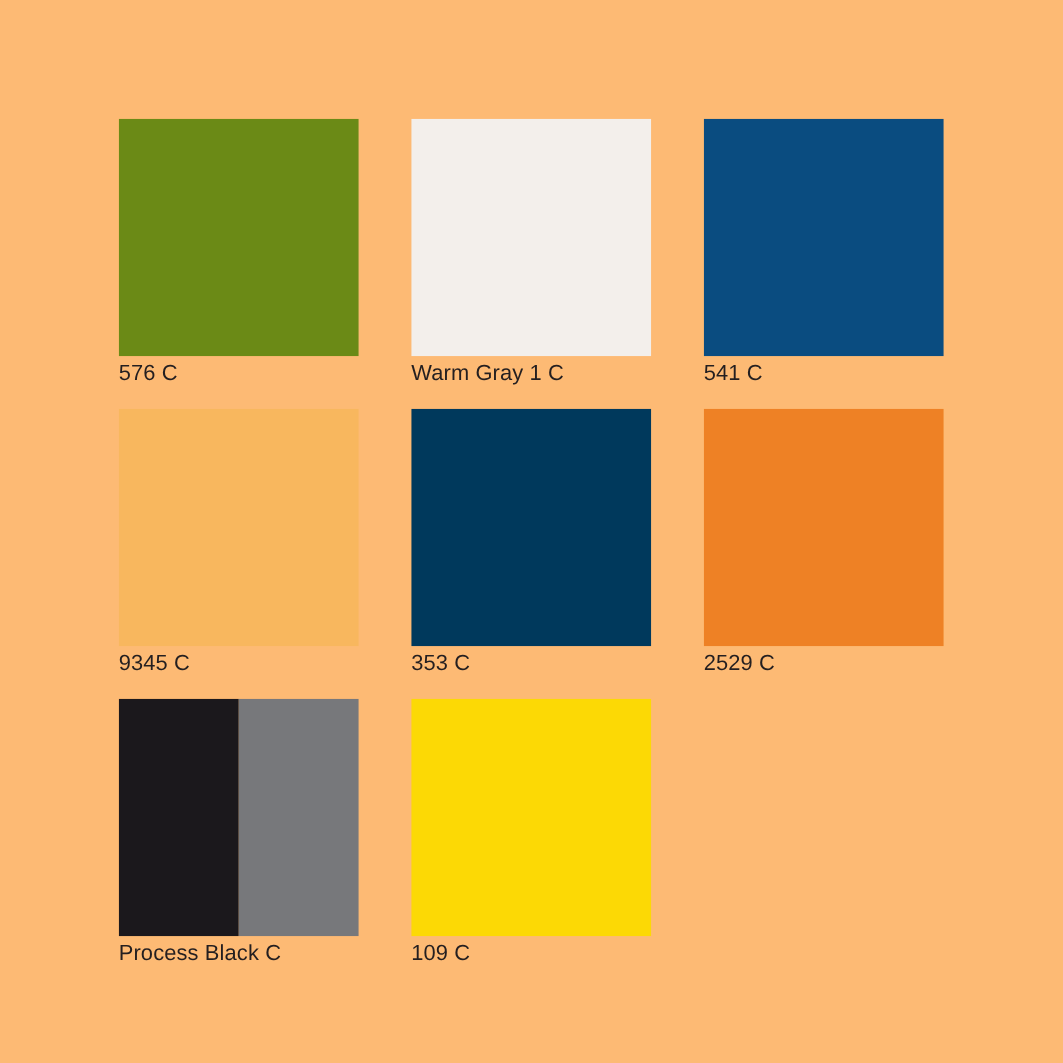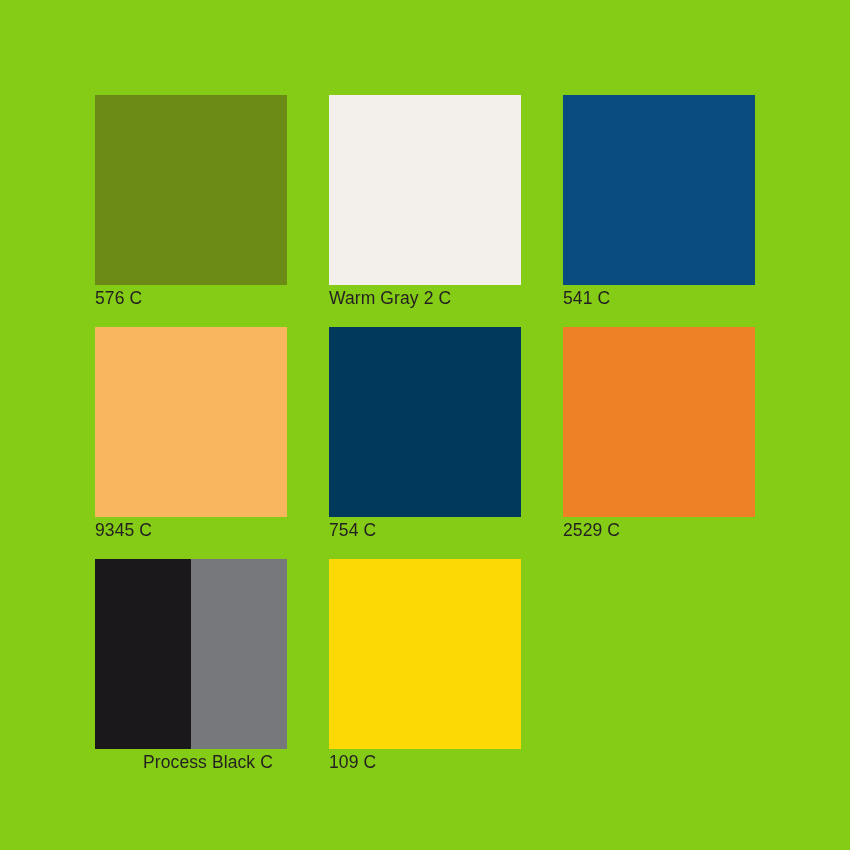--- a/index.html
+++ b/index.html
@@ -77,36 +77,36 @@
     padding-top: 2px;
   }
 
   .swatch-label + .swatch-label {
     padding-top: 0;
   }
 </style>
 </head>
 <body style="background-color: rgb(255, 255, 255);">
 
-<div class="palette-sheet" style="background-color: #84cc16;">
+<div class="palette-sheet" style="background-color: #fdba74;">
   <div class="swatch-grid">
       <div class="swatch-cell">
         <div class="swatch-chip">
           <div class="chip-solid" style="background-color: rgb(107, 138, 22);"></div>
         </div>
         <div class="swatch-labels">
           <span class="swatch-label" style="color: rgb(36, 31, 32);">576 C</span>
         </div>
       </div>
       <div class="swatch-cell">
         <div class="swatch-chip">
           <div class="chip-solid" style="background-color: rgb(243, 239, 235);"></div>
         </div>
         <div class="swatch-labels">
-          <span class="swatch-label" style="color: rgb(36, 31, 32);">Warm Gray 2 C</span>
+          <span class="swatch-label" style="color: rgb(36, 31, 32);">Warm Gray 1 C</span>
         </div>
       </div>
       <div class="swatch-cell">
         <div class="swatch-chip">
           <div class="chip-solid" style="background-color: rgb(10, 76, 128);"></div>
         </div>
         <div class="swatch-labels">
           <span class="swatch-label" style="color: rgb(36, 31, 32);">541 C</span>
         </div>
       </div>
@@ -116,38 +116,38 @@
         </div>
         <div class="swatch-labels">
           <span class="swatch-label" style="color: rgb(36, 31, 32);">9345 C</span>
         </div>
       </div>
       <div class="swatch-cell">
         <div class="swatch-chip">
           <div class="chip-solid" style="background-color: rgb(0, 57, 92);"></div>
         </div>
         <div class="swatch-labels">
-          <span class="swatch-label" style="color: rgb(36, 31, 32);">754 C</span>
+          <span class="swatch-label" style="color: rgb(36, 31, 32);">353 C</span>
         </div>
       </div>
       <div class="swatch-cell">
         <div class="swatch-chip">
           <div class="chip-solid" style="background-color: rgb(238, 129, 37);"></div>
         </div>
         <div class="swatch-labels">
           <span class="swatch-label" style="color: rgb(36, 31, 32);">2529 C</span>
         </div>
       </div>
       <div class="swatch-cell">
         <div class="swatch-chip">
           <div class="chip-part" style="background-color: rgb(27, 24, 28);"></div>
           <div class="chip-part" style="background-color: rgb(119, 120, 123);"></div>
         </div>
         <div class="swatch-labels">
-          <span class="swatch-label" style="color: rgb(36, 31, 32); margin-left: 48px;">Process Black C</span>
+          <span class="swatch-label" style="color: rgb(36, 31, 32);">Process Black C</span>
         </div>
       </div>
       <div class="swatch-cell">
         <div class="swatch-chip">
           <div class="chip-solid" style="background-color: rgb(252, 217, 5);"></div>
         </div>
         <div class="swatch-labels">
           <span class="swatch-label" style="color: rgb(36, 31, 32);">109 C</span>
         </div>
       </div>

